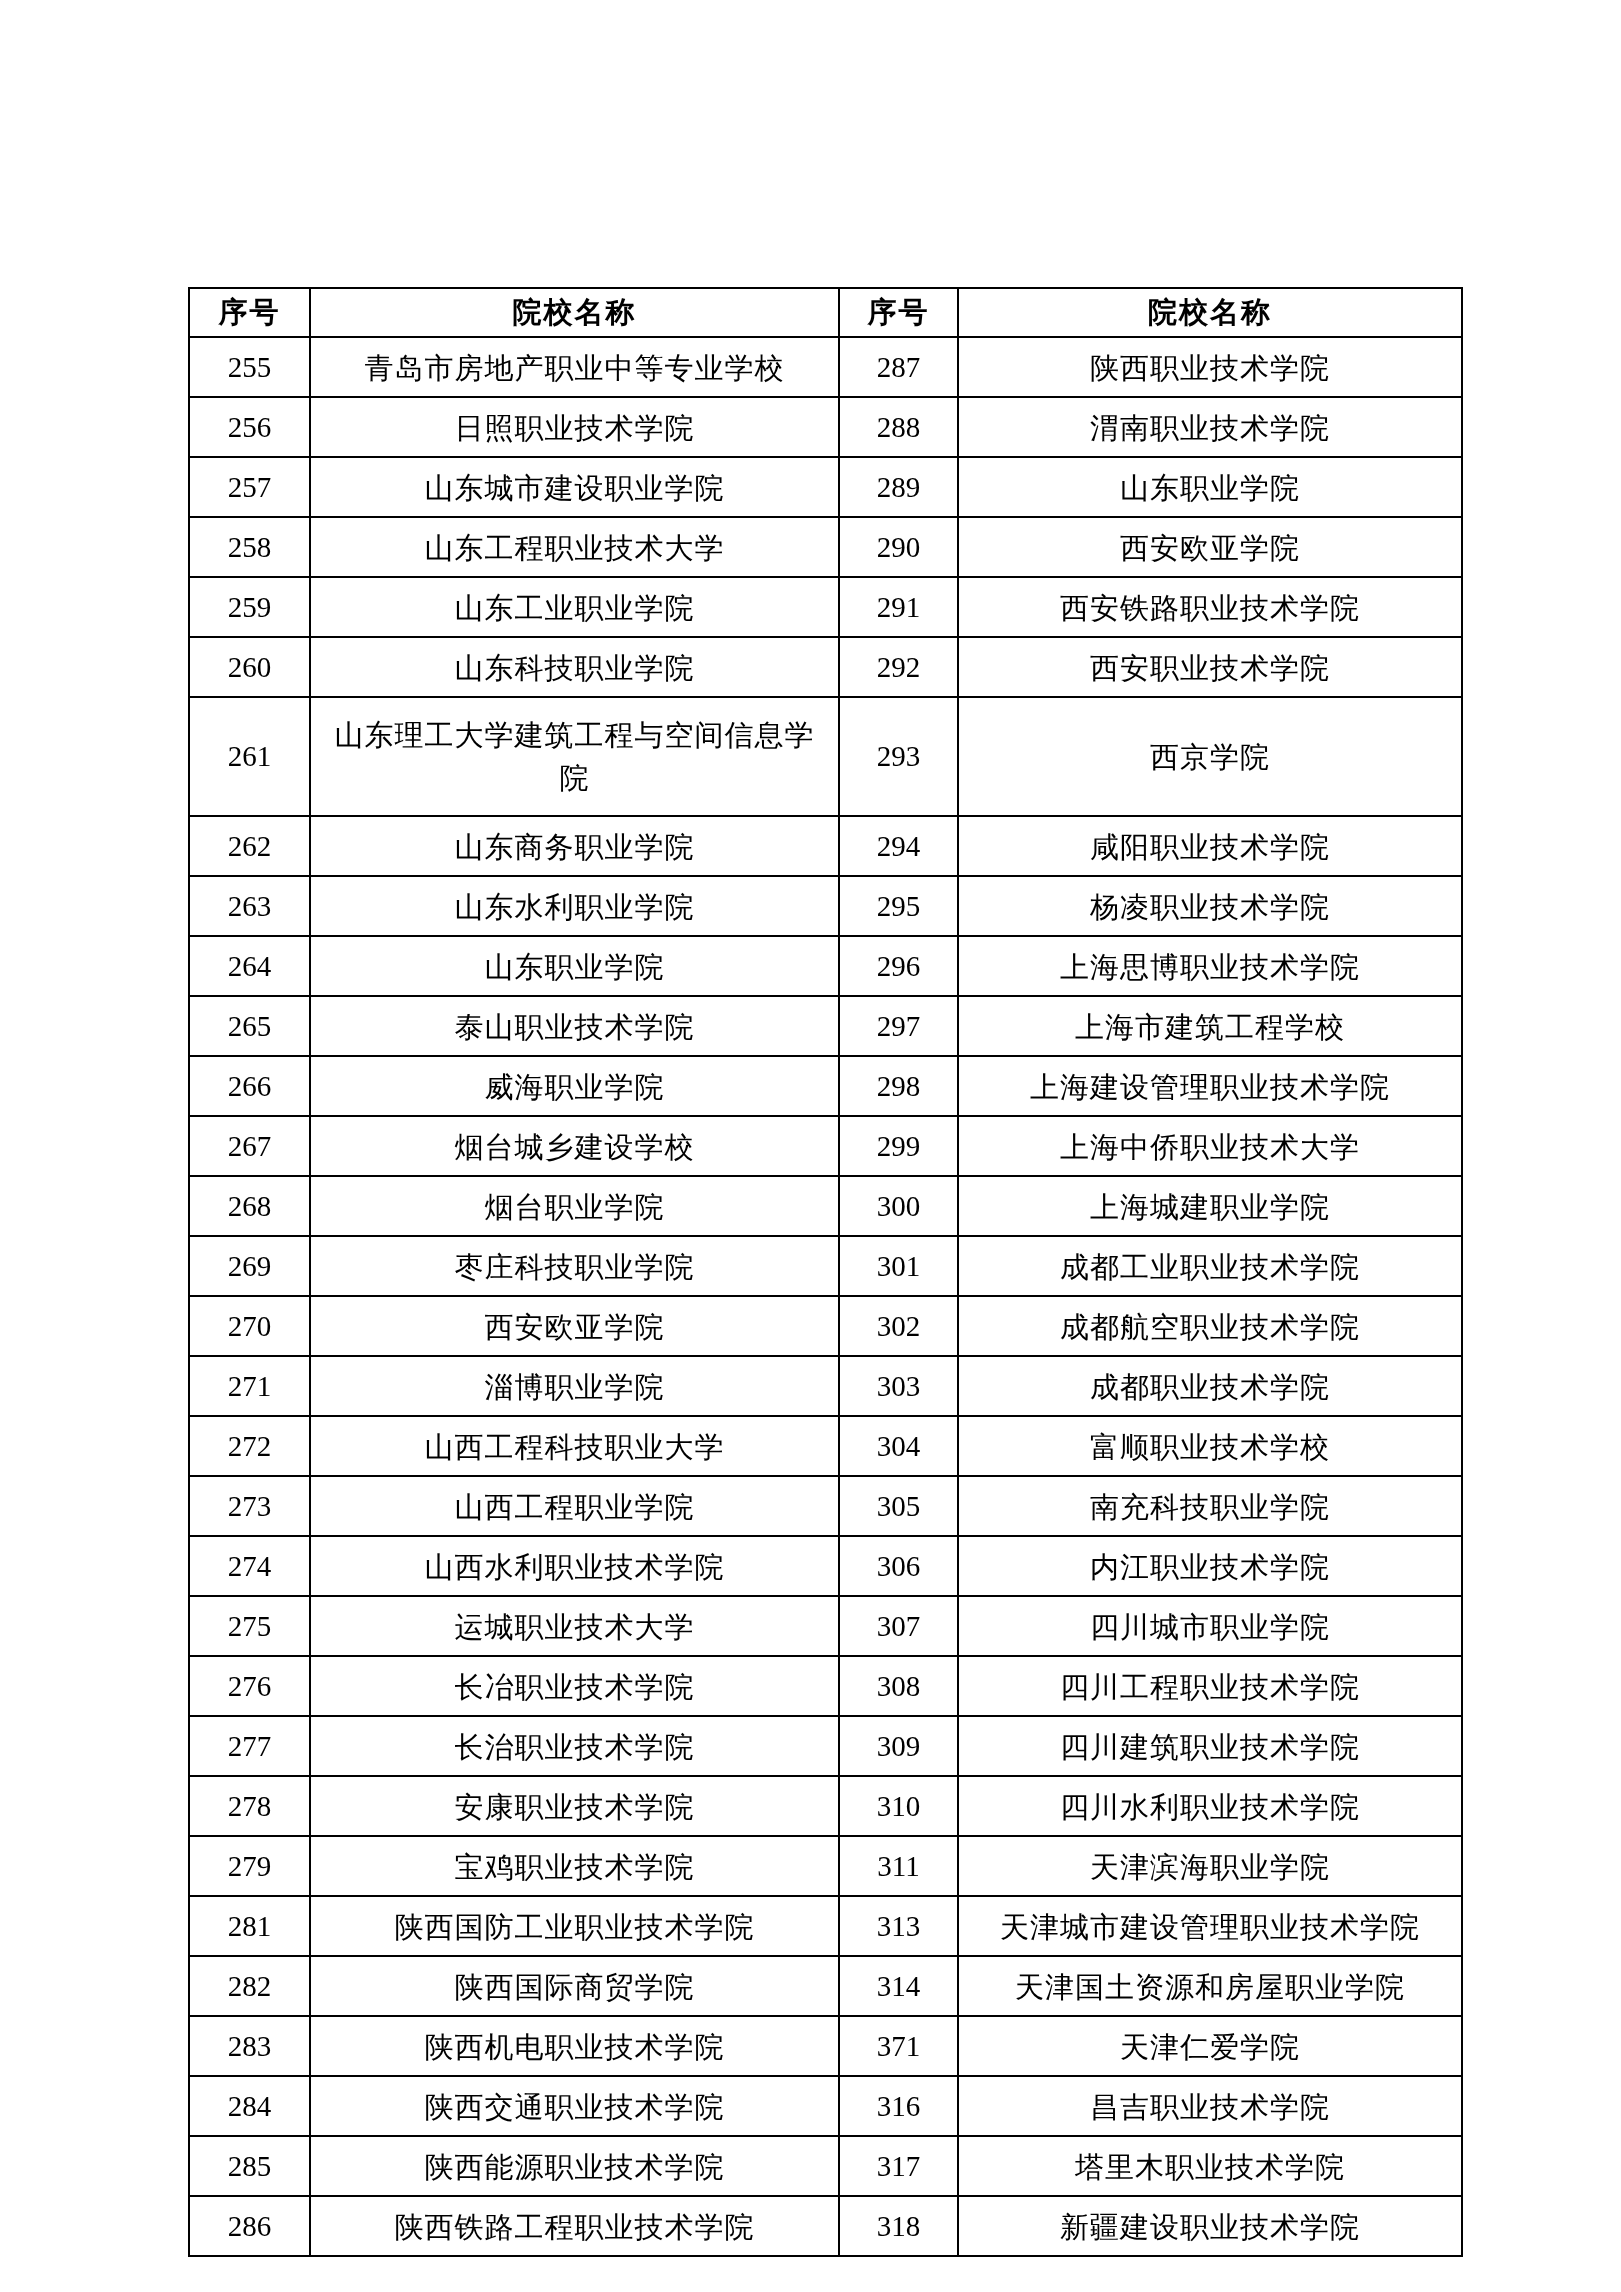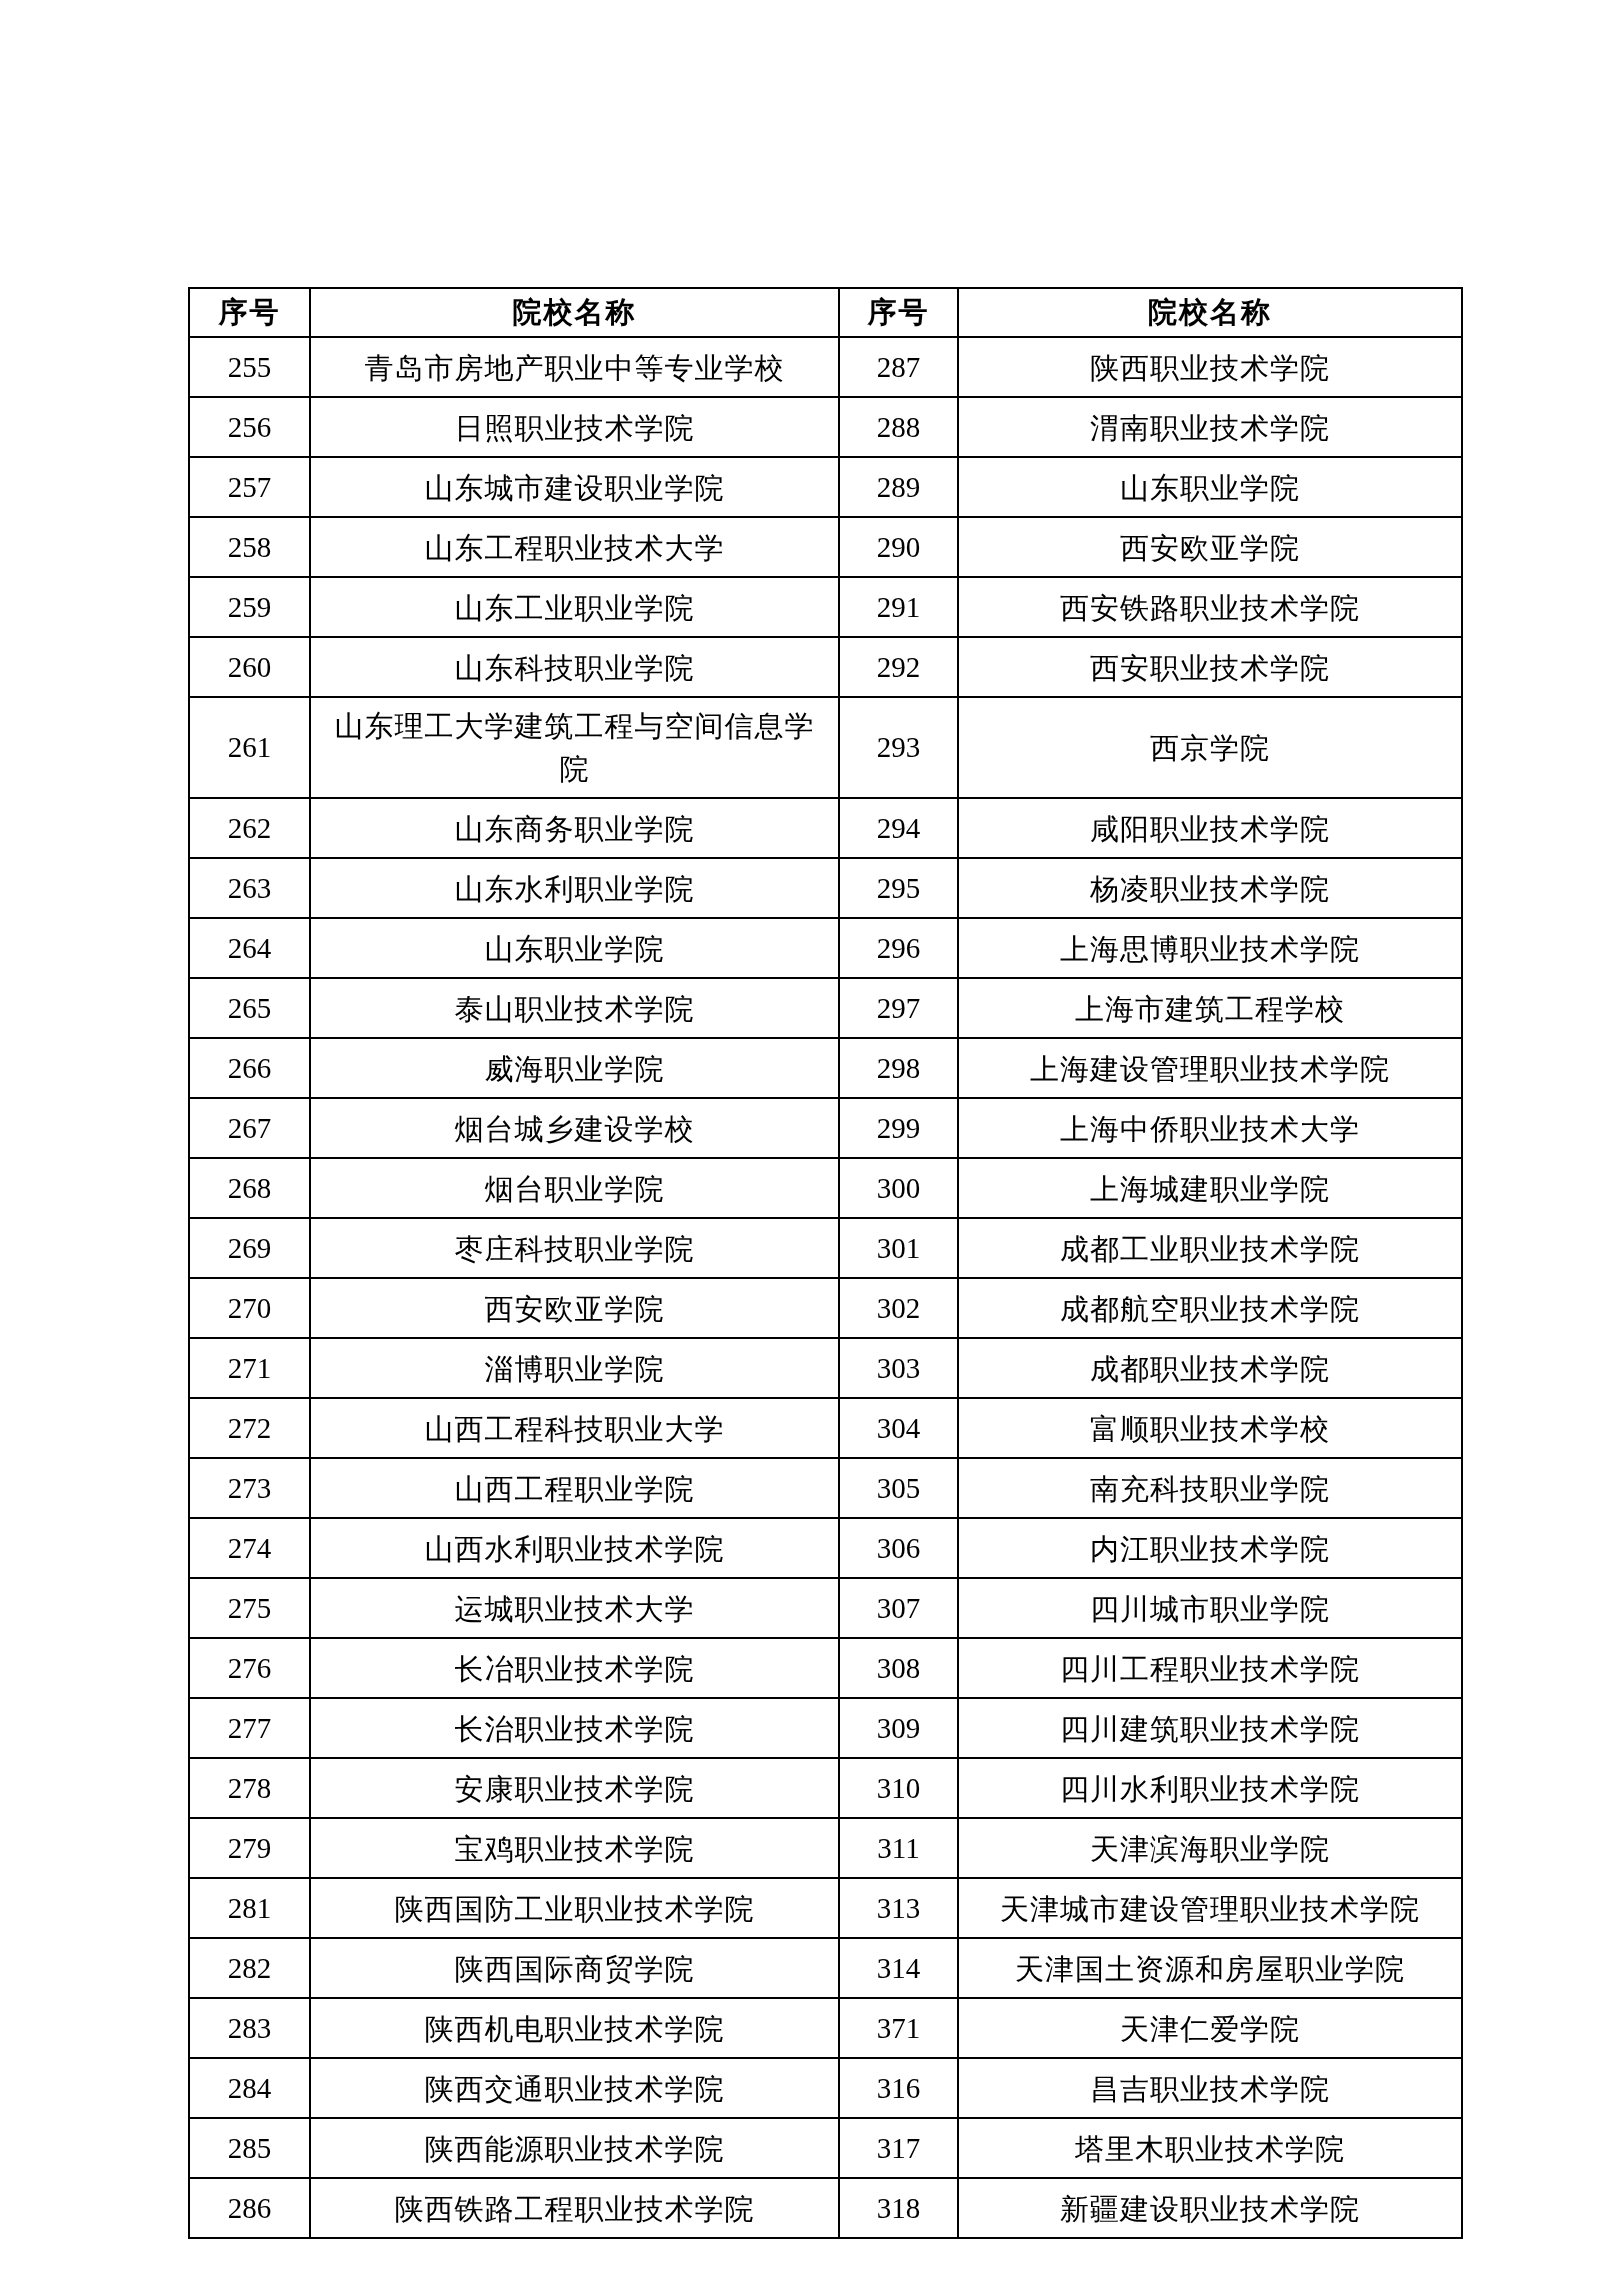--- a/index.html
+++ b/index.html
@@ -28,21 +28,21 @@
   table.roster th,
   table.roster td {
     border: 2px solid #000000;
     text-align: center;
     vertical-align: middle;
     padding: 0;
     overflow: hidden;
   }
   thead tr { height: 49px; }
   tbody tr { height: 60px; }
-  tbody tr.tall { height: 101px; margin-top: 22px; }
+  tbody tr.tall { height: 119px; margin-top: 22px; }
   th.header-cell {
     font-family: "Liberation Sans", "DejaVu Sans", sans-serif;
     font-weight: 700;
     font-size: 29px;
     letter-spacing: 2px;
     border-radius: 12px;
   }
   td.num-cell {
     font-family: "Liberation Serif", "DejaVu Serif", serif;
     font-size: 29px;

